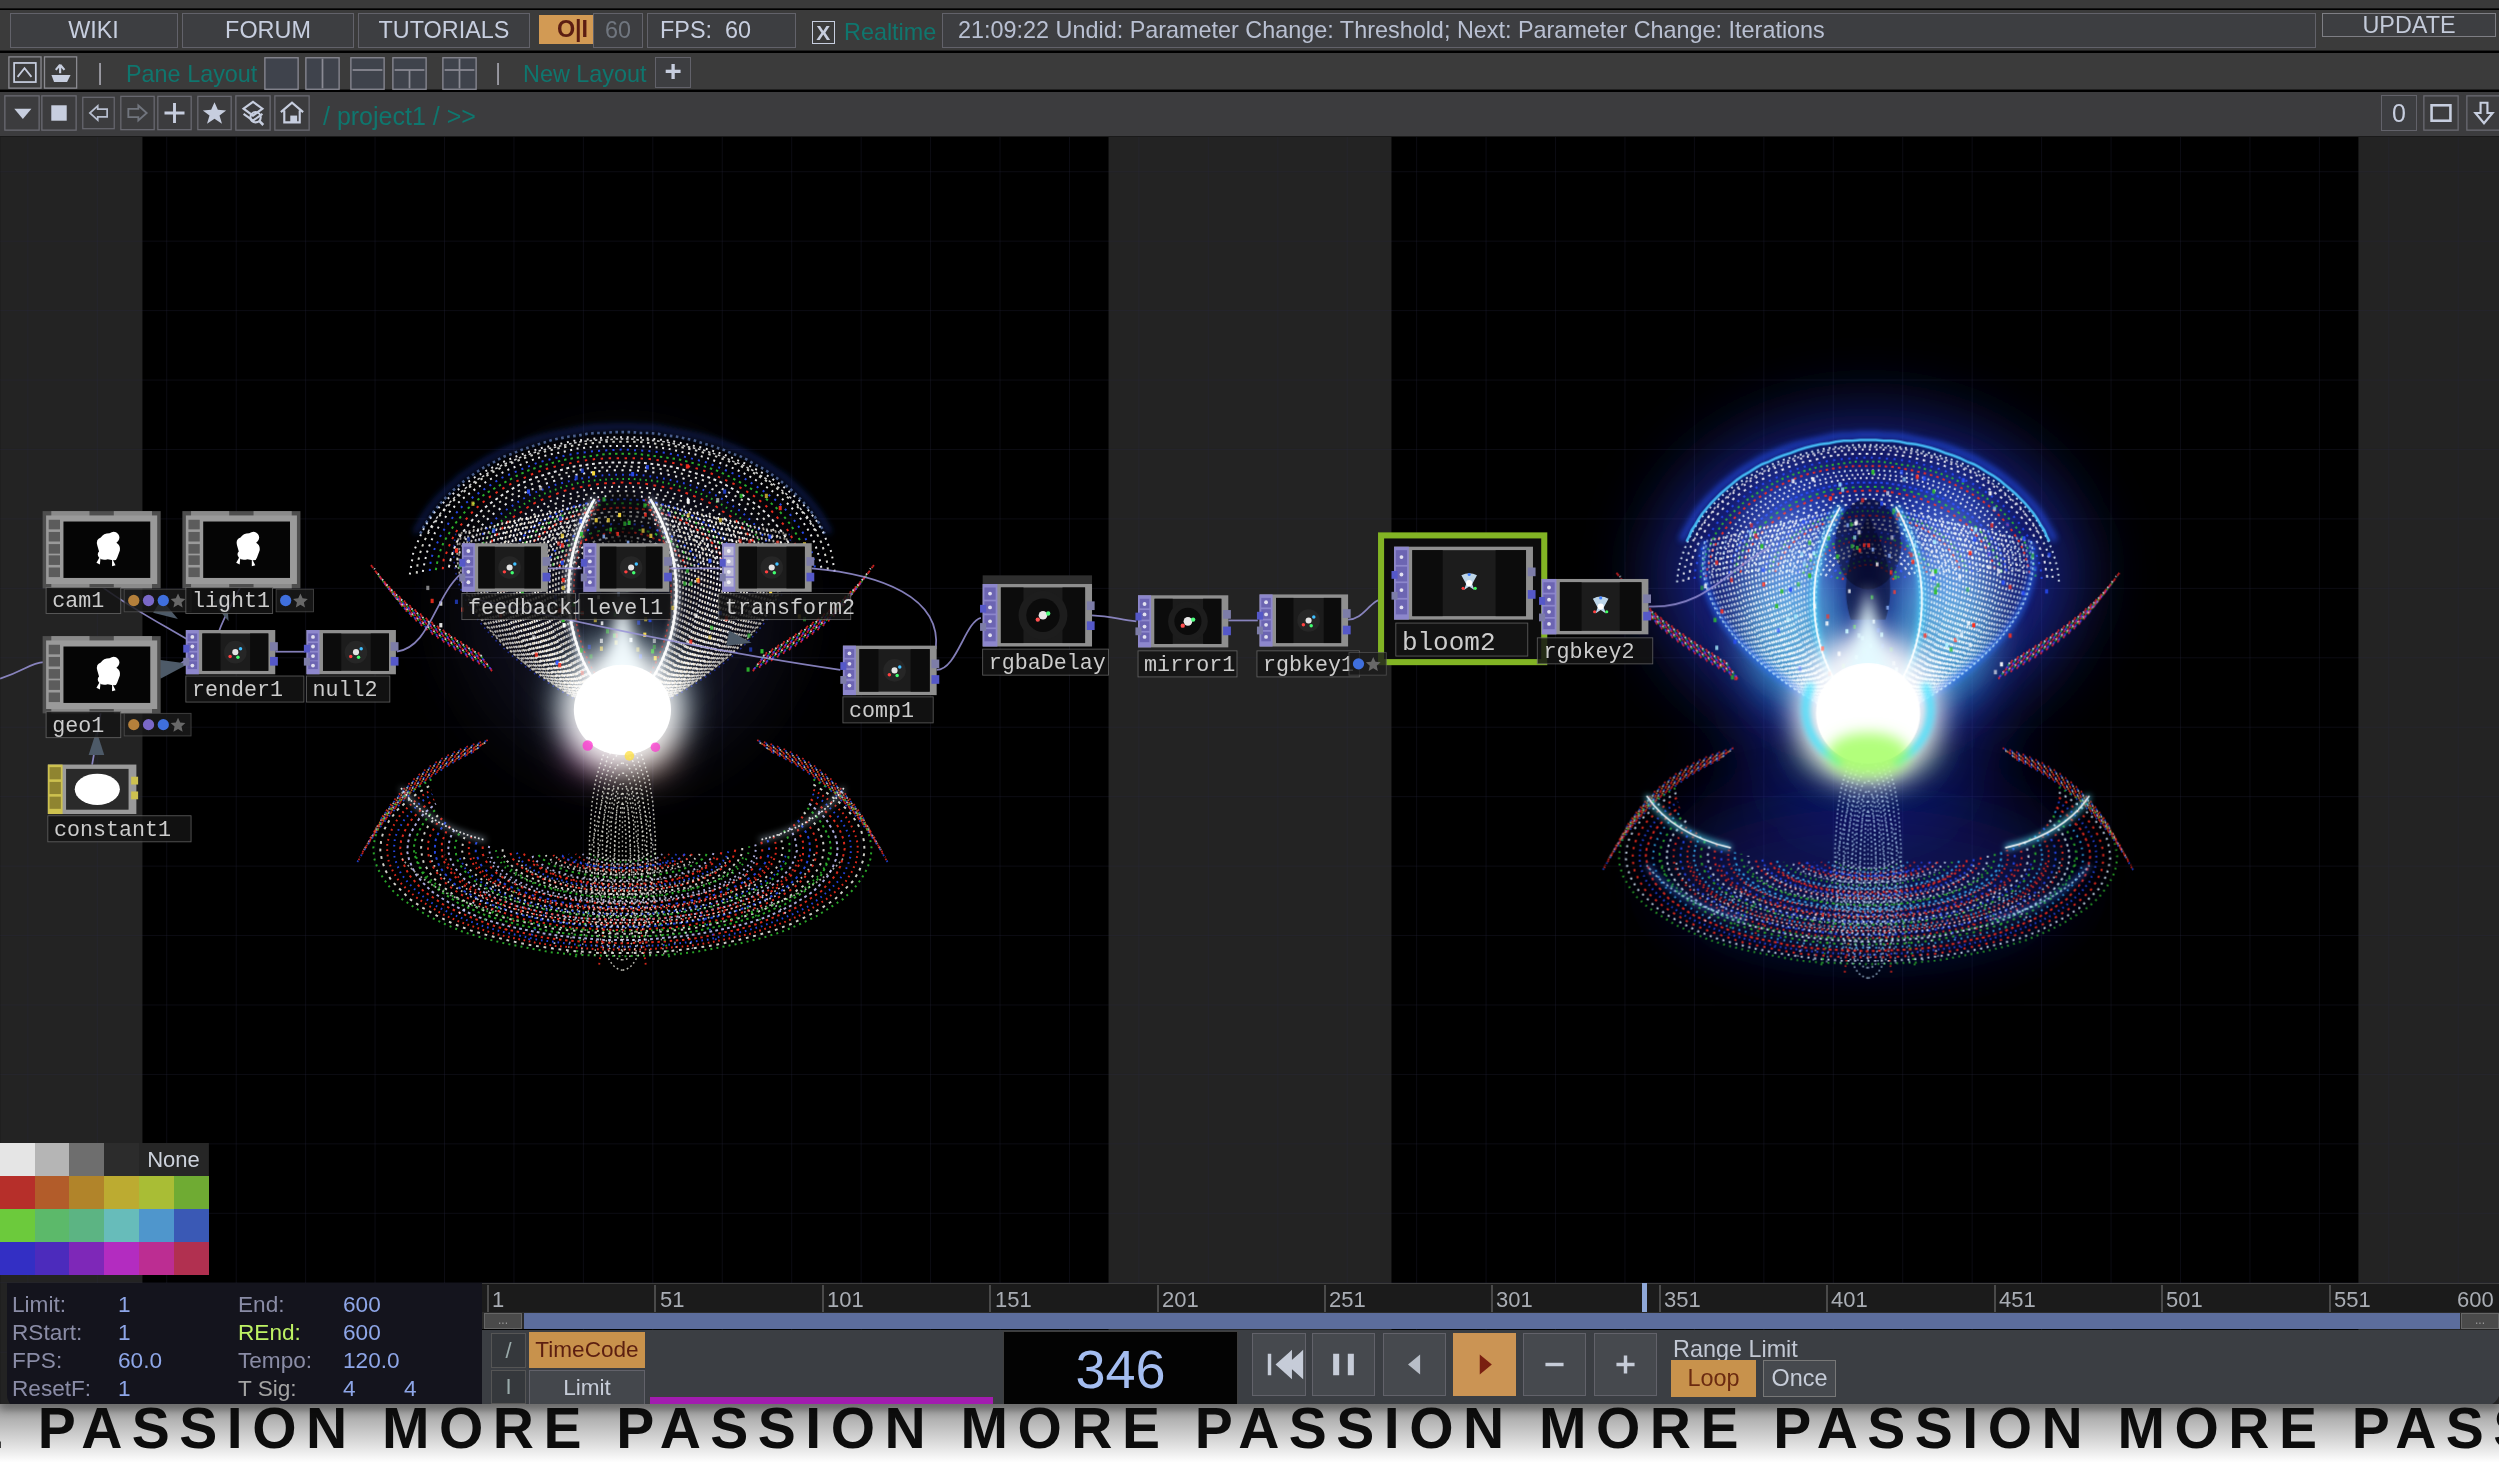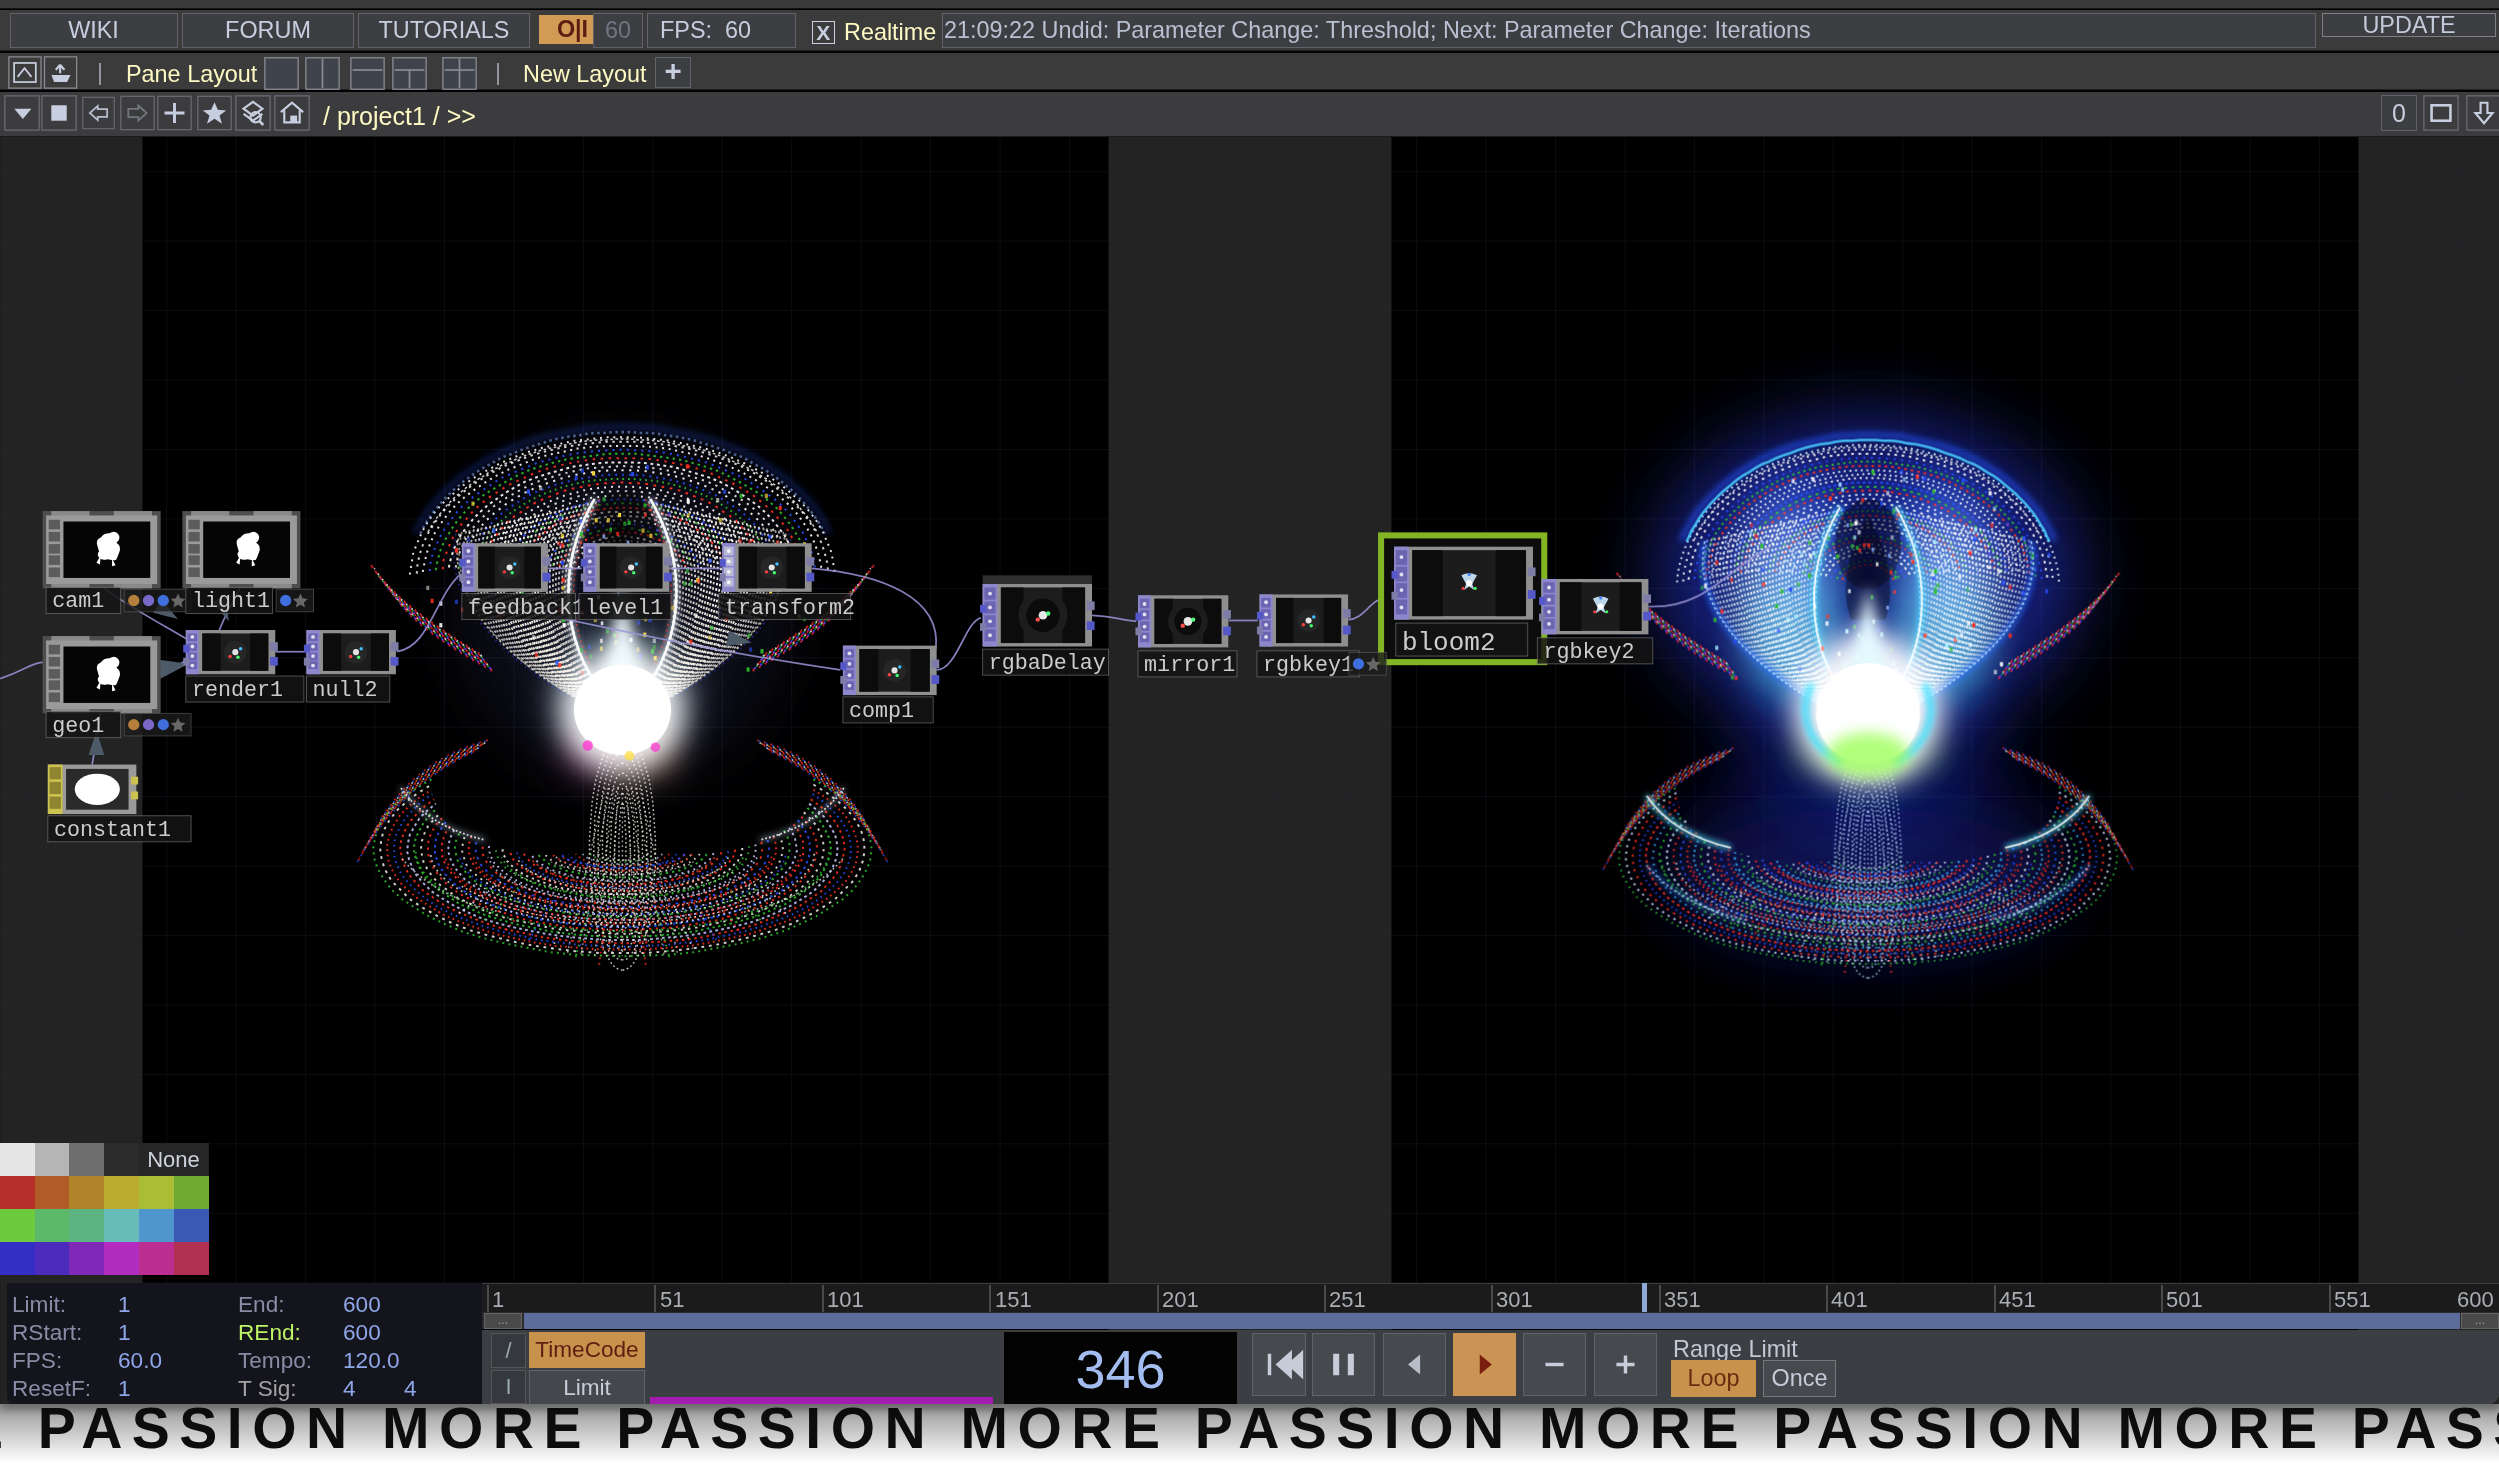--- a/index.html
+++ b/index.html
@@ -1,19 +1,19 @@
 <!DOCTYPE html>
 <html style="font-size:14px"><head><meta charset="utf-8"><style>
 *{margin:0;padding:0;box-sizing:border-box}
 html,body{width:2500px;height:1479px;overflow:hidden;background:#000;
   font-family:"Liberation Sans",sans-serif;}
 .abs{position:absolute}
 .btn{position:absolute;border:0.9px solid #62626a;background:#3d3e41;color:#c7cedf;
   display:flex;align-items:center;justify-content:center;font-size:23.4px}
-.lbl{position:absolute;color:#fef9c3;font-size:23.4px}
+.lbl{position:absolute;color:#0f766e;font-size:23.4px}
 </style></head>
 <body>
 <svg class="abs" style="left:0;top:137px" width="2500" height="1269" viewBox="0 158 2880 1462">
 <defs>
       <filter id="b40" x="-80%" y="-80%" width="260%" height="260%">
         <feGaussianBlur stdDeviation="40"></feGaussianBlur>
       </filter>
       <filter id="b22" x="-80%" y="-80%" width="260%" height="260%">
         <feGaussianBlur stdDeviation="22"></feGaussianBlur>
       </filter>
@@ -1305,21 +1305,21 @@
 <div class="abs" style="left:0;top:0;width:2500px;height:8.7px;background:#3a3a3a;border-bottom:1.7px solid #141414"></div>
 <div class="abs" style="left:0;top:10.4px;width:2500px;height:41px;background:#3b3b3b;border-bottom:1.7px solid #202020"></div>
 <div class="btn" style="left:9.5px;top:13px;width:168px;height:35px">WIKI</div>
 <div class="btn" style="left:182px;top:13px;width:172px;height:35px">FORUM</div>
 <div class="btn" style="left:358px;top:13px;width:172px;height:35px">TUTORIALS</div>
 <div class="btn" style="left:539px;top:14.8px;width:67px;height:29.5px;background:#d29a54;border-color:#d29a54;color:#5c1d12;font-weight:bold">O|I</div>
 <div class="btn" style="left:593px;top:13px;width:50px;height:35px;color:#70767f">60</div>
 <div class="btn" style="left:647px;top:13px;width:149px;height:35px;justify-content:flex-start;padding-left:12px">FPS:&nbsp;&nbsp;60</div>
 <div class="abs" style="left:812px;top:21px;width:22.6px;height:22.6px;border:1.7px solid #c7cedf;color:#c7cedf;font-size:21px;font-weight:bold;text-align:center;line-height:21px">X</div>
 <div class="lbl" style="left:844px;top:19px">Realtime</div>
-<div class="btn" style="left:942px;top:13px;width:1374px;height:35px;justify-content:flex-start;padding-left:1px;color:#b9c0d2">21:09:22 Undid: Parameter Change: Threshold; Next: Parameter Change: Iterations</div>
+<div class="btn" style="left:942px;top:13px;width:1374px;height:35px;justify-content:flex-start;padding-left:15px;color:#b9c0d2">21:09:22 Undid: Parameter Change: Threshold; Next: Parameter Change: Iterations</div>
 <div class="btn" style="left:2322px;top:13px;width:174px;height:24px;border-color:#7e7e84;color:#c3cad9">UPDATE</div>
 <div class="abs" style="left:0;top:53px;width:2500px;height:37px;background:#3b3b3b;border-bottom:1.7px solid #202020"></div>
 <svg class="abs" style="left:7.8px;top:56px" width="73" height="33" viewBox="0 0 84 38">
       <rect x="1" y="1" width="37" height="36" fill="none" stroke="#8a8a90" stroke-width="1.5"></rect>
       <rect x="42" y="1" width="37" height="36" fill="none" stroke="#8a8a90" stroke-width="1.5"></rect>
       <rect x="7" y="8" width="25" height="22" fill="none" stroke="#c7cedf" stroke-width="2"></rect>
       <path d="M11 24 L19 14 L27 24" fill="none" stroke="#c7cedf" stroke-width="2"></path>
       <path d="M50 22 h22 l-4 8 h-15 z" fill="#c7cedf"></path>
       <path d="M60 20 v-10 m0 0 l-5 6 m5 -6 l5 6" stroke="#c7cedf" stroke-width="2.5" fill="none"></path>
     </svg>

